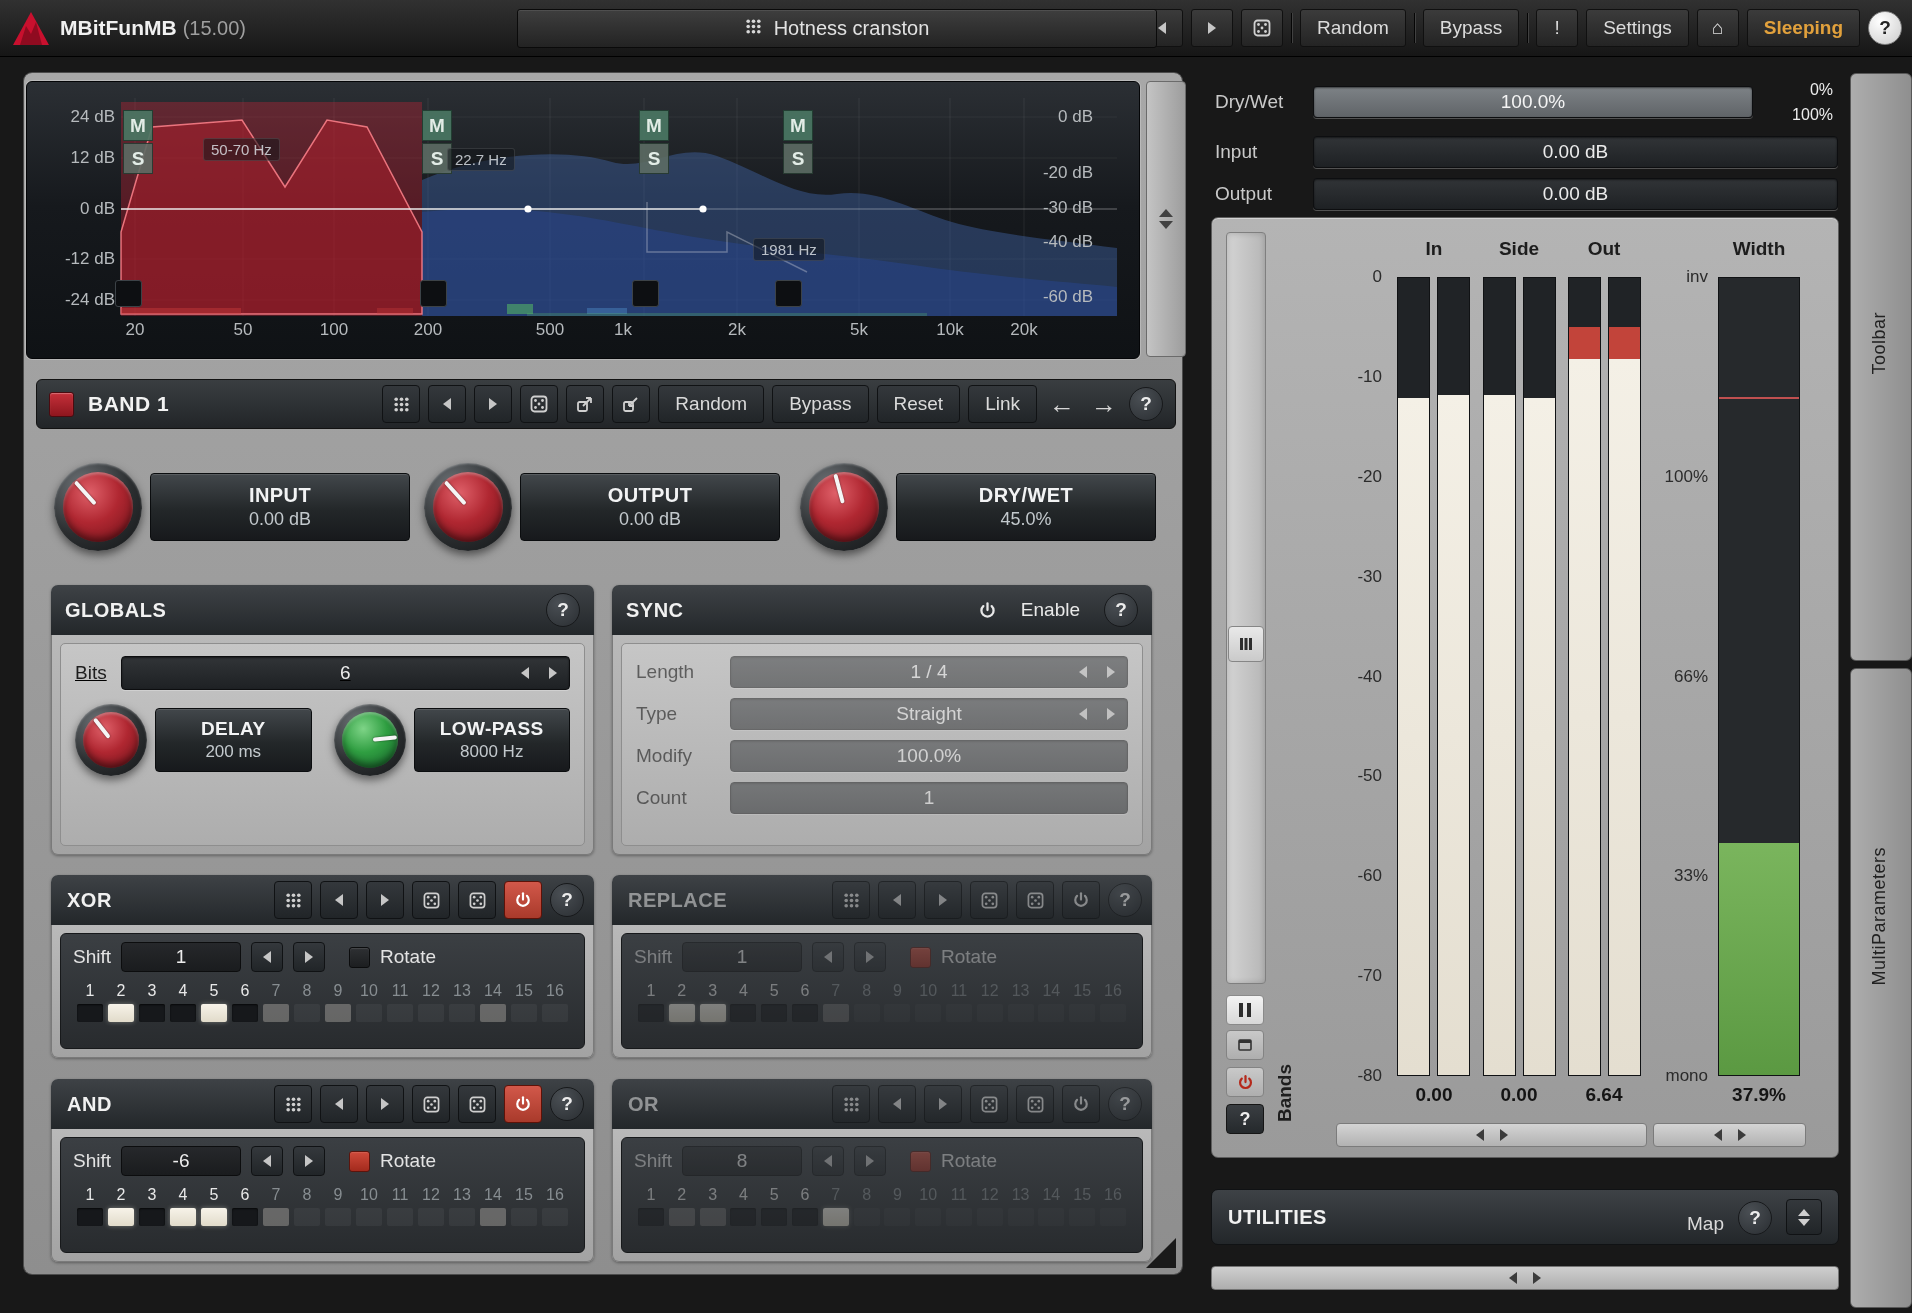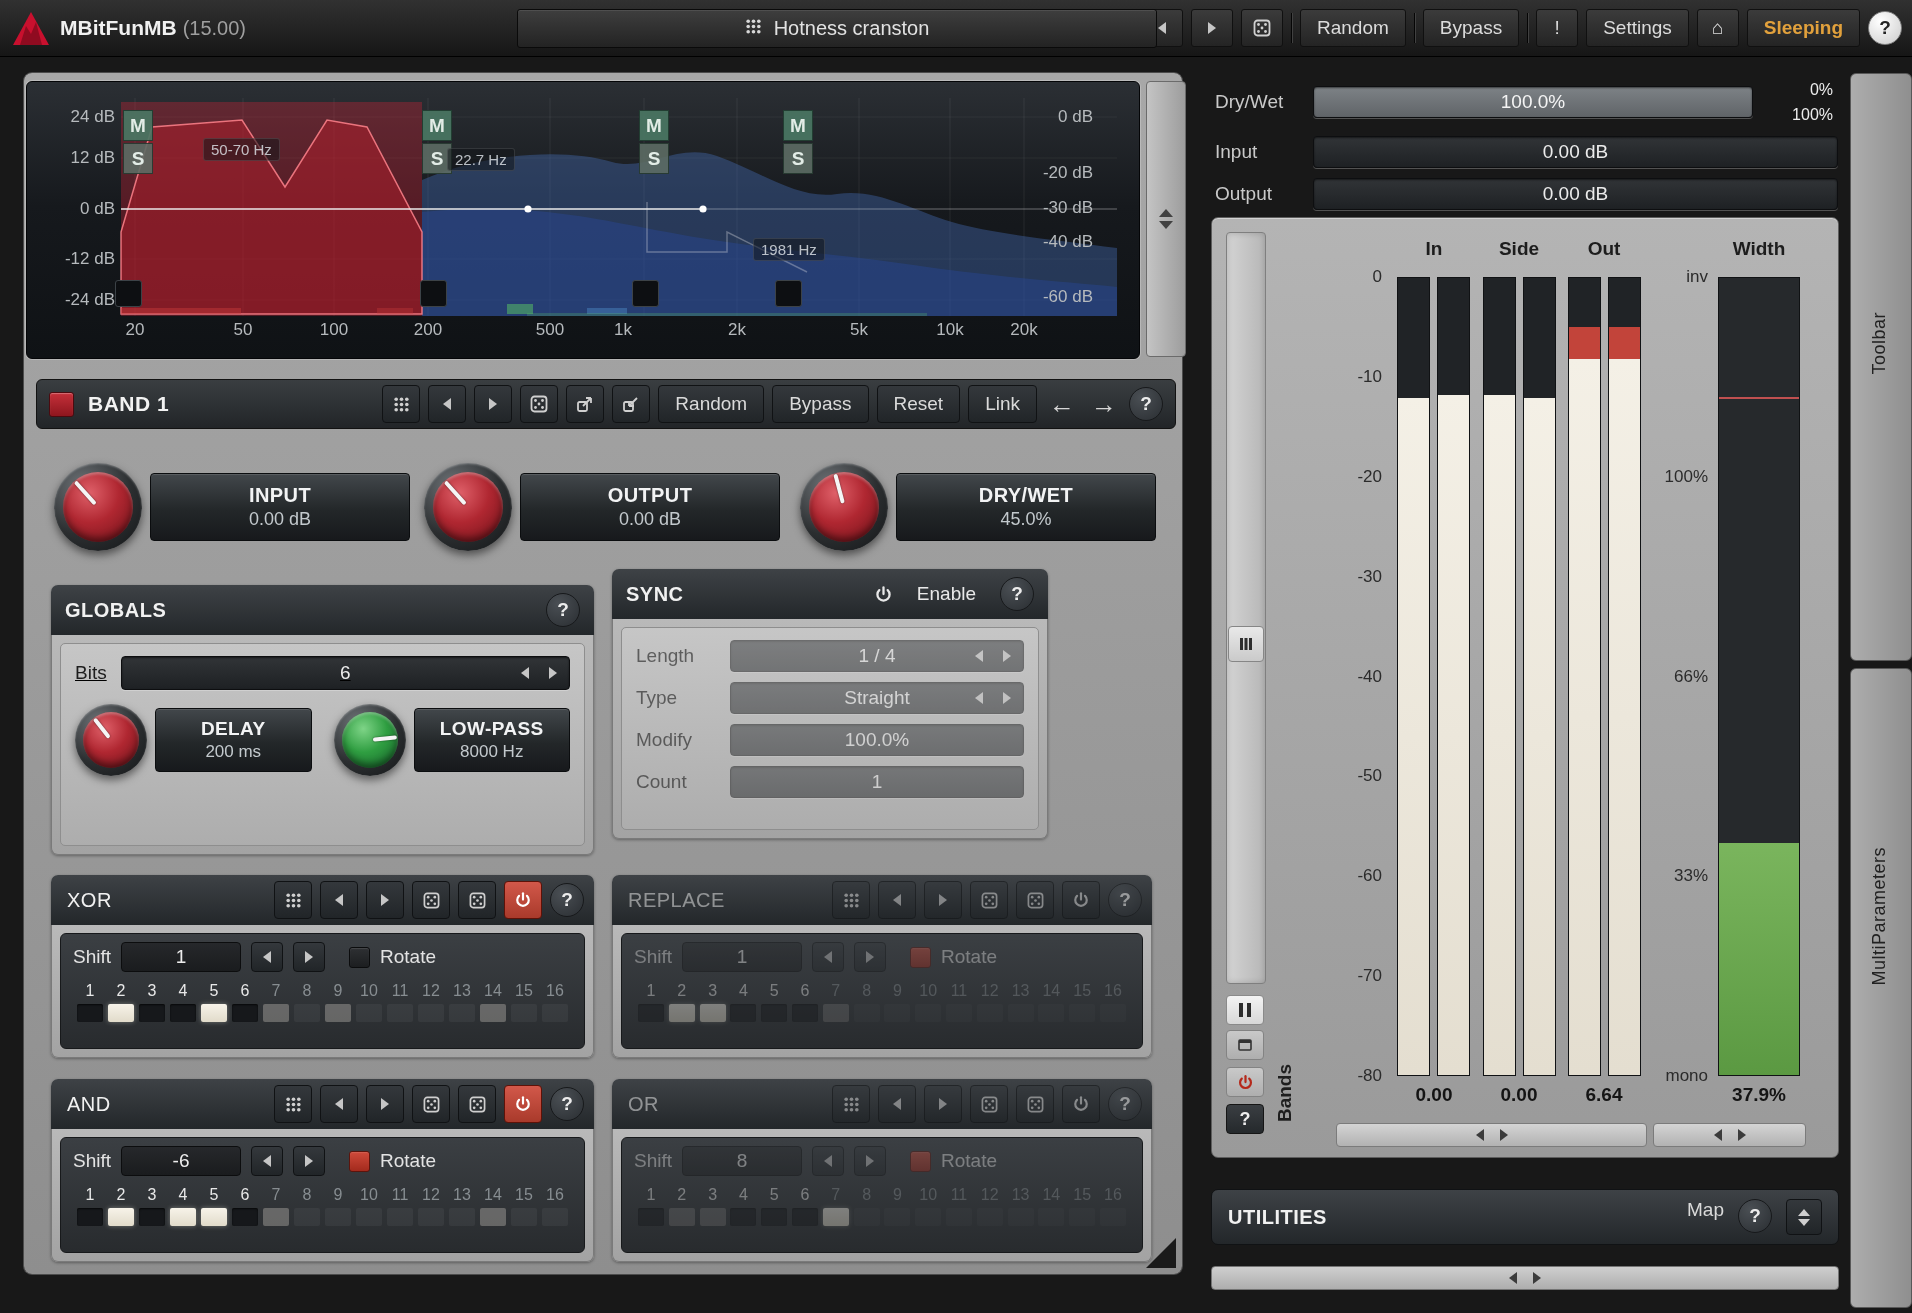--- a/index.html
+++ b/index.html
@@ -74,21 +74,21 @@
   .knob.sm .knob-ptr{top:9px;height:24px;transform-origin:2px 27px;}
   .kplate{width:260px;height:68px;box-sizing:border-box;border-radius:4px;border:1px solid #0b0d0f;
     background:linear-gradient(180deg,#42474b,#232729 55%,#17191c);display:flex;flex-direction:column;align-items:center;justify-content:center;
     box-shadow:inset 0 1px 0 rgba(255,255,255,.12);}
   .kp-title{font-size:20px;font-weight:bold;color:#f2f3f4;letter-spacing:.4px;}
   .kp-value{font-size:18px;color:#c3c9cd;margin-top:2px;}
   .kplate.sm{width:160px;height:64px;}
   .kplate.sm .kp-title{font-size:19px;} .kplate.sm .kp-value{font-size:17px;}
   
   .panel{position:absolute;height:270px;border-radius:7px;box-shadow:0 1px 3px rgba(0,0,0,.35);}
-  .globals{left:27px;top:512px;width:543px;} .sync{left:588px;top:496px;width:436px;}
+  .globals{left:27px;top:512px;width:543px;} .sync{left:588px;top:512px;width:540px;}
   .phead{height:50px;background:linear-gradient(#3e4246,#23272a);border-radius:7px 7px 0 0;display:flex;align-items:center;padding:0 14px;gap:10px;}
   .ptitle{font-size:20px;font-weight:bold;color:#f1f1f1;letter-spacing:.5px;}
   .ml-auto{margin-left:auto;}
   .pbody{position:absolute;top:50px;left:0;right:0;bottom:0;background:linear-gradient(#b9b9b9,#a3a3a3);
     border:1px solid #7a7a7a;border-top:none;border-radius:0 0 7px 7px;box-sizing:border-box;}
   .pinner{position:absolute;inset:8px;border:1px solid #8e8e8e;border-radius:5px;background:linear-gradient(#c6c6c6,#adadad);padding:12px 14px;box-sizing:border-box;}
   .mslider{position:relative;height:32px;box-sizing:border-box;background:linear-gradient(#313437,#1e2124);border:1px solid #0d0e10;border-radius:4px;
     color:#ececec;font-size:19px;display:flex;align-items:center;justify-content:center;
     box-shadow:inset 0 1px 2px rgba(0,0,0,.55),0 1px 0 rgba(255,255,255,.25);}
   .sl-arr{position:absolute;top:0;bottom:0;display:flex;align-items:center;}
@@ -105,21 +105,21 @@
   .chk.red{background:linear-gradient(#cf4a3a,#a32a1d);border-color:#5c140c;}
   .sync-head-right{margin-left:auto;display:flex;align-items:center;gap:24px;color:#e9e9e9;font-size:19px;}
   .sync-row{display:flex;align-items:center;gap:10px;margin-bottom:10px;}
   .sync-lab{width:84px;font-size:19px;color:rgba(25,25,25,.6);}
   
   .op-slot{position:absolute;height:183px;}
   .s0{left:27px;top:802px;width:543px;} .s1{left:588px;top:802px;width:540px;}
   .s2{left:27px;top:1006px;width:543px;} .s3{left:588px;top:1006px;width:540px;}
   .op-panel{position:absolute;inset:0;background:#b3b3b3;border-radius:7px;box-shadow:0 1px 3px rgba(0,0,0,.35);}
   .op-header{height:50px;background:linear-gradient(#3e4246,#23272a);border-radius:7px 7px 0 0;display:flex;align-items:center;gap:8px;padding:0 10px;}
-  .op-title{font-size:20px;font-weight:normal;color:#f1f1f1;letter-spacing:.5px;margin:0 6px;}
+  .op-title{font-size:20px;font-weight:bold;color:#f1f1f1;letter-spacing:.5px;margin:0 6px;}
   .op-icons{margin-left:auto;display:flex;gap:8px;align-items:center;}
   .op-body{position:absolute;top:50px;left:0;right:0;bottom:0;background:linear-gradient(#b9b9b9,#a3a3a3);
     border:1px solid #7a7a7a;border-top:none;border-radius:0 0 7px 7px;box-sizing:border-box;}
   .op-inner{position:absolute;inset:8px;background:linear-gradient(#3b3f43,#282b2e);border:1px solid #17191b;border-radius:6px;padding:8px 12px;box-sizing:border-box;}
   .op-row1{display:flex;align-items:center;gap:10px;color:#e3e3e3;font-size:19px;}
   .op-slider{width:120px;height:30px;box-sizing:border-box;background:linear-gradient(#26282b,#1a1c1e);border:1px solid #0c0d0e;border-radius:4px;
     color:#ededed;display:flex;align-items:center;justify-content:center;font-size:19px;}
   .abtn{width:32px;height:30px;box-sizing:border-box;background:linear-gradient(#34383c,#212528);border:1px solid #101214;border-radius:4px;
     display:flex;align-items:center;justify-content:center;}
   .rot-lab{font-size:19px;color:#e3e3e3;}
@@ -161,21 +161,21 @@
   .mfill{position:absolute;left:0;right:0;bottom:0;background:linear-gradient(#f4f0e6,#e4ded0);}
   .mclip{position:absolute;left:0;right:0;background:#c2443a;}
   .wtrack{position:absolute;background:#26292c;border:1px solid #101214;box-sizing:border-box;}
   .wfill{position:absolute;left:0;right:0;bottom:0;background:linear-gradient(#7ab55d,#5b9942);}
   .wline{position:absolute;left:0;right:0;height:2px;background:#c05050;}
   .hscroll{position:absolute;top:905px;height:24px;box-sizing:border-box;background:linear-gradient(#d4d4d4,#b2b2b2);
     border:1px solid #7b7b7b;border-radius:4px;display:flex;align-items:center;justify-content:center;gap:16px;}
   .hsa{left:124px;width:311px;} .hsb{left:441px;width:153px;}
   .util-bar{position:absolute;left:1211px;top:1189px;width:628px;height:56px;box-sizing:border-box;border-radius:7px;
     background:linear-gradient(#3e4246,#23272a);border:1px solid #101214;display:flex;align-items:center;padding:0 16px;gap:14px;}
-  .util-right{margin-left:auto;display:flex;align-items:flex-start;gap:14px;}
+  .util-right{margin-left:auto;display:flex;align-items:flex-end;gap:14px;}
   .util-map{color:#dadada;font-size:19px;}
   .updown{width:36px;height:36px;box-sizing:border-box;background:linear-gradient(#34383c,#212528);border:1px solid #101214;border-radius:4px;
     display:flex;flex-direction:column;align-items:center;justify-content:center;gap:3px;}
   .tu{width:0;height:0;border-left:6px solid transparent;border-right:6px solid transparent;border-bottom:7px solid #cfcfcf;}
   .td{width:0;height:0;border-left:6px solid transparent;border-right:6px solid transparent;border-top:7px solid #cfcfcf;}
   .bottom-bar{position:absolute;left:1211px;top:1266px;width:628px;height:24px;box-sizing:border-box;background:linear-gradient(#cfcfcf,#aeaeae);
     border:1px solid #747474;border-radius:4px;display:flex;align-items:center;justify-content:center;gap:16px;}
   
   .rail-panel{position:absolute;left:1850px;width:62px;box-sizing:border-box;border-radius:6px;
     background:linear-gradient(90deg,#adadad,#8f8f8f);border:1px solid #585858;}

